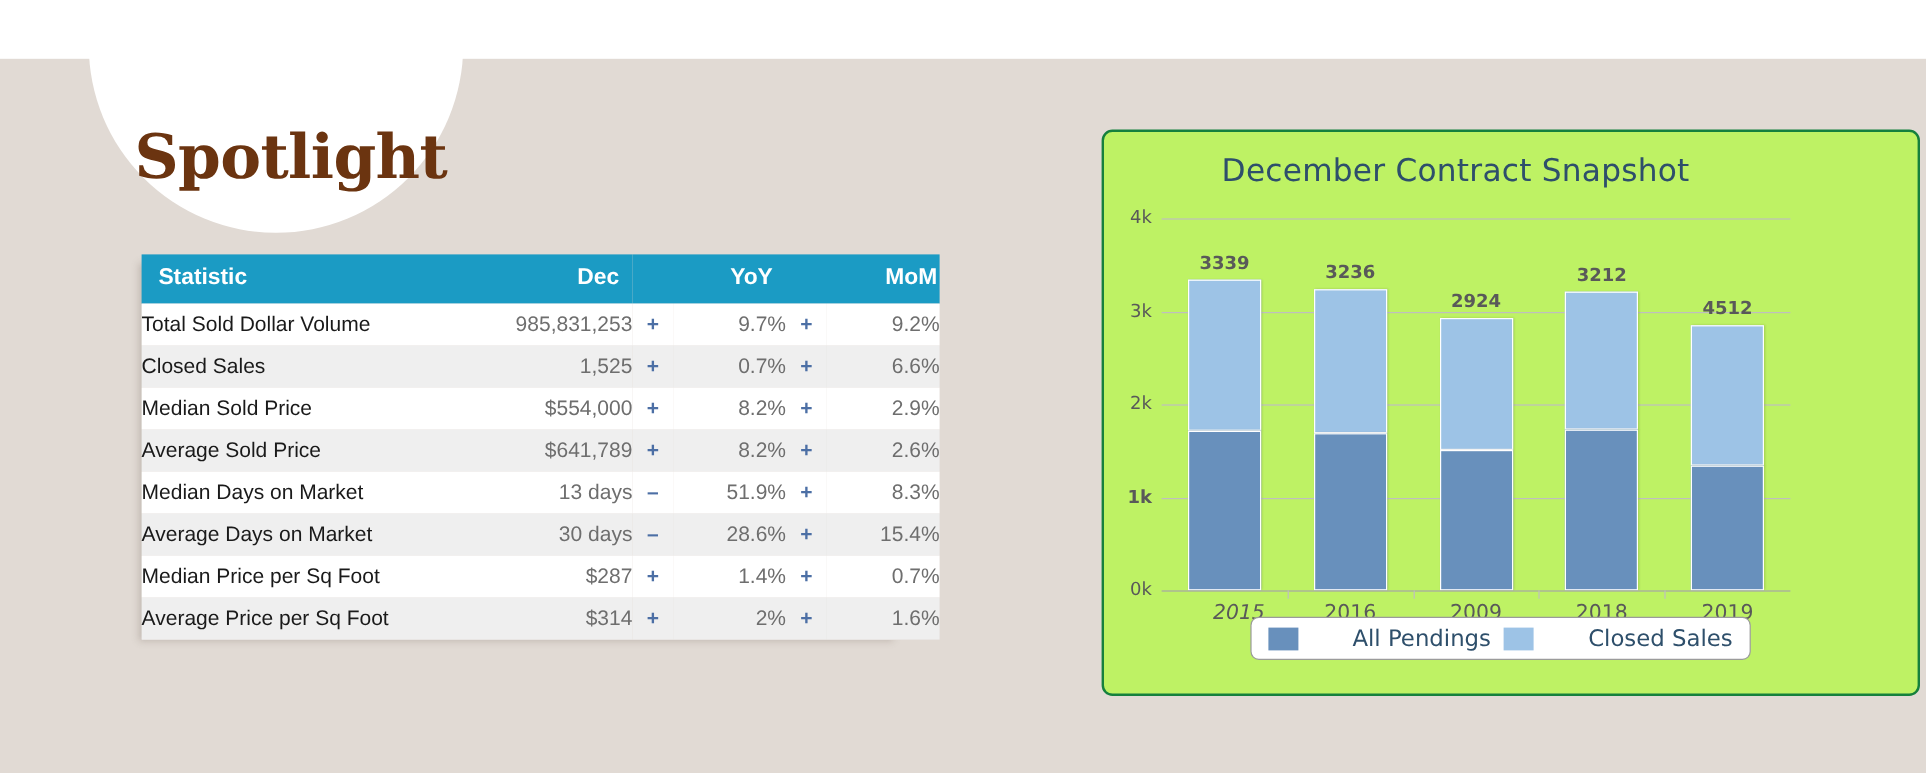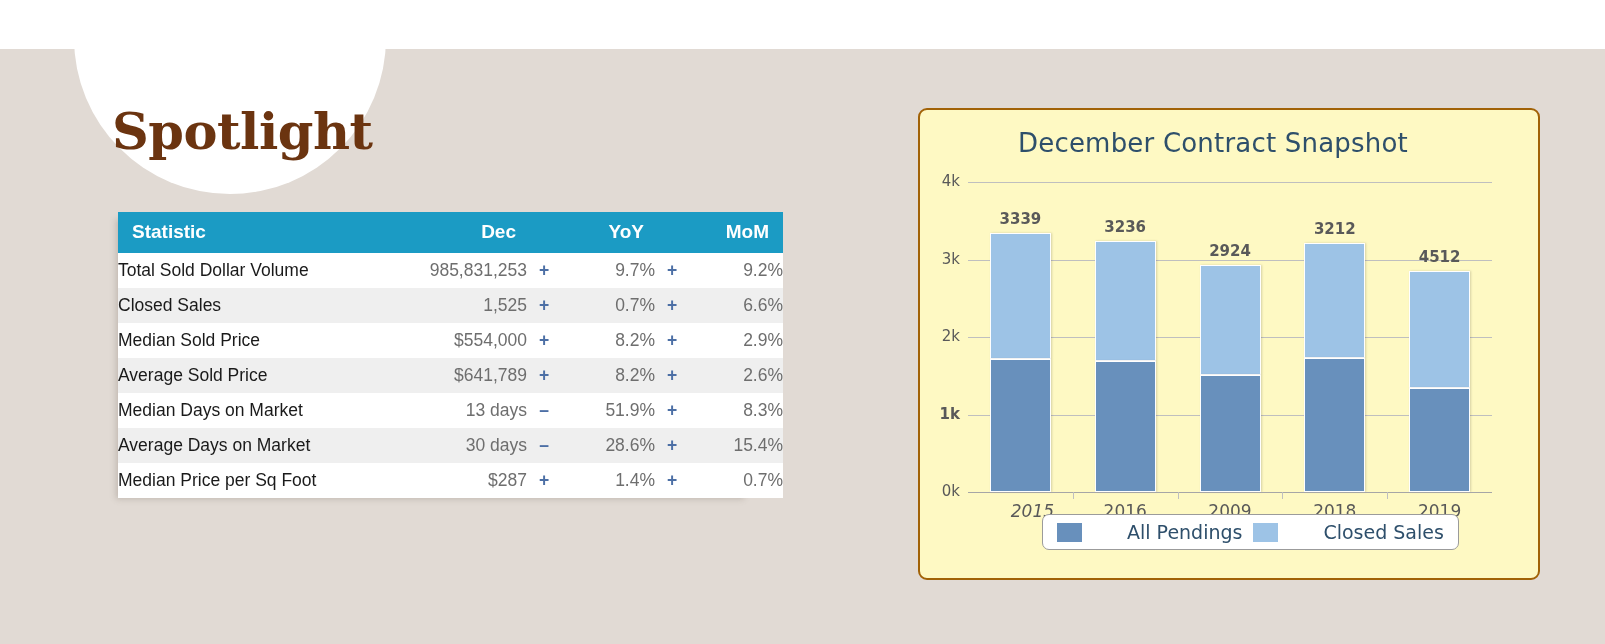--- a/index.html
+++ b/index.html
@@ -33,39 +33,39 @@
     box-shadow:-5px 4px 6px -3px rgba(120,105,95,0.30);
   }
   #stats-table table{border-collapse:collapse;width:100%;table-layout:fixed;}
   #stats-table thead th{
     background:#1B9BC4;color:#FFFFFF;font-size:19px;font-weight:700;
     padding:9px 0 10px 0;text-align:right;
   }
   #stats-table thead th.th-stat{text-align:left;padding-left:14px;}
   #stats-table thead th.th-dec{padding-right:11px;}
   #stats-table thead th.th-yoy{padding-right:11px;}
-  #stats-table thead th.th-mom{padding-right:14px;}
+  #stats-table thead th.th-mom{padding-right:2px;}
   #stats-table tbody td{
     font-size:17.5px;padding:7px 0 7px 0;vertical-align:middle;
     white-space:nowrap;
   }
   #stats-table tbody tr.odd td{background:#FFFFFF;}
   #stats-table tbody tr.even td{background:#EFEFEF;}
   td.c-label{text-align:left;padding-left:14px;color:#1A1A1A;}
   td.c-val{text-align:right;color:#6E6E6E;padding-right:11px;}
   td.c-sign{text-align:center;color:#4C6FA5;font-size:19px;font-weight:700;width:26px;}
   td.c-pct{text-align:right;color:#6E6E6E;padding-right:14px;}
   col.w-label{width:272px;}
   col.w-val{width:137px;}
   col.w-sign{width:34px;}
   col.w-pct{width:94px;}
   
   #chart-panel{
-    position:absolute;left:918px;top:108px;width:622px;height:472px;
-    background:#fef9c3;border:2px solid #a16207;border-radius:9px;
+    position:absolute;left:918px;top:108px;width:682px;height:472px;
+    background:#bef264;border:2px solid #15803d;border-radius:9px;
     box-sizing:border-box;
   }
   #chart-title{
     position:absolute;left:0;top:18px;width:586px;text-align:center;
     font-size:26px;color:#2E4F6B;font-family:"DejaVu Sans", sans-serif;
     letter-spacing:0.2px;
   }
   #plot{
     position:absolute;left:0;top:0;width:586px;height:472px;
   }
@@ -177,20 +177,28 @@
           <td class="c-pct">15.4%</td>
         </tr>
         <tr class="odd">
           <td class="c-label">Median Price per Sq Foot</td>
           <td class="c-val">$287</td>
           <td class="c-sign">+</td>
           <td class="c-pct">1.4%</td>
           <td class="c-sign">+</td>
           <td class="c-pct">0.7%</td>
         </tr>
+        <tr class="even">
+          <td class="c-label">Average Price per Sq Foot</td>
+          <td class="c-val">$314</td>
+          <td class="c-sign">+</td>
+          <td class="c-pct">2%</td>
+          <td class="c-sign">+</td>
+          <td class="c-pct">1.6%</td>
+        </tr>
       </tbody>
   </table>
 </div>
 
 <div id="chart-panel">
   <div id="chart-title">December Contract Snapshot</div>
   <div id="plot">
     <div id="gridlines">
         <div class="gridline" style="top: 304.5px;"></div>
         <div class="gridline" style="top: 227px;"></div>

